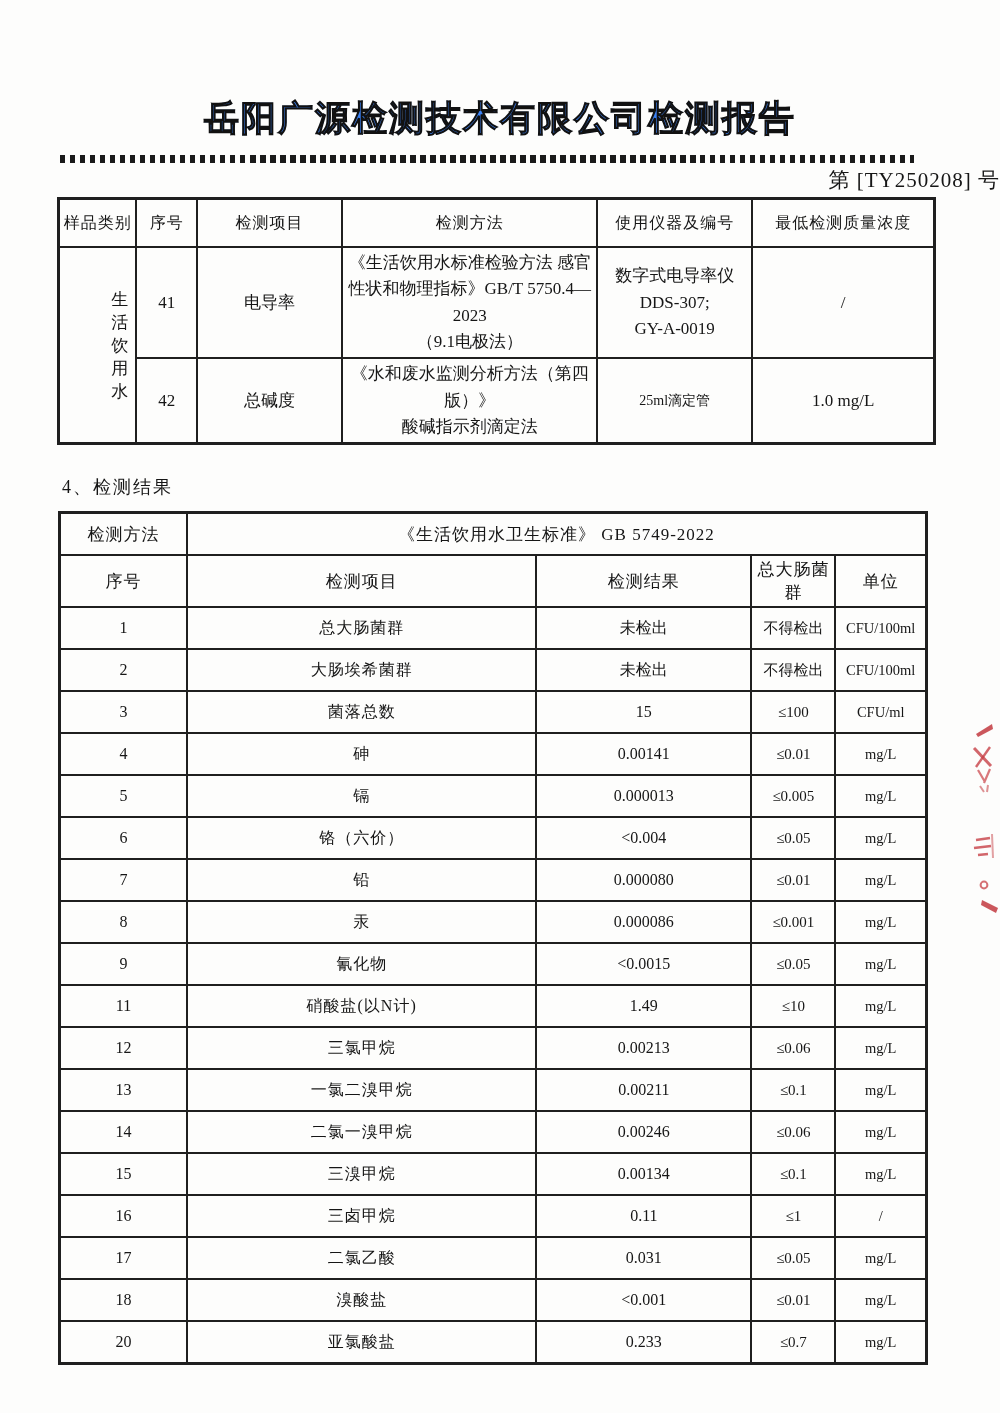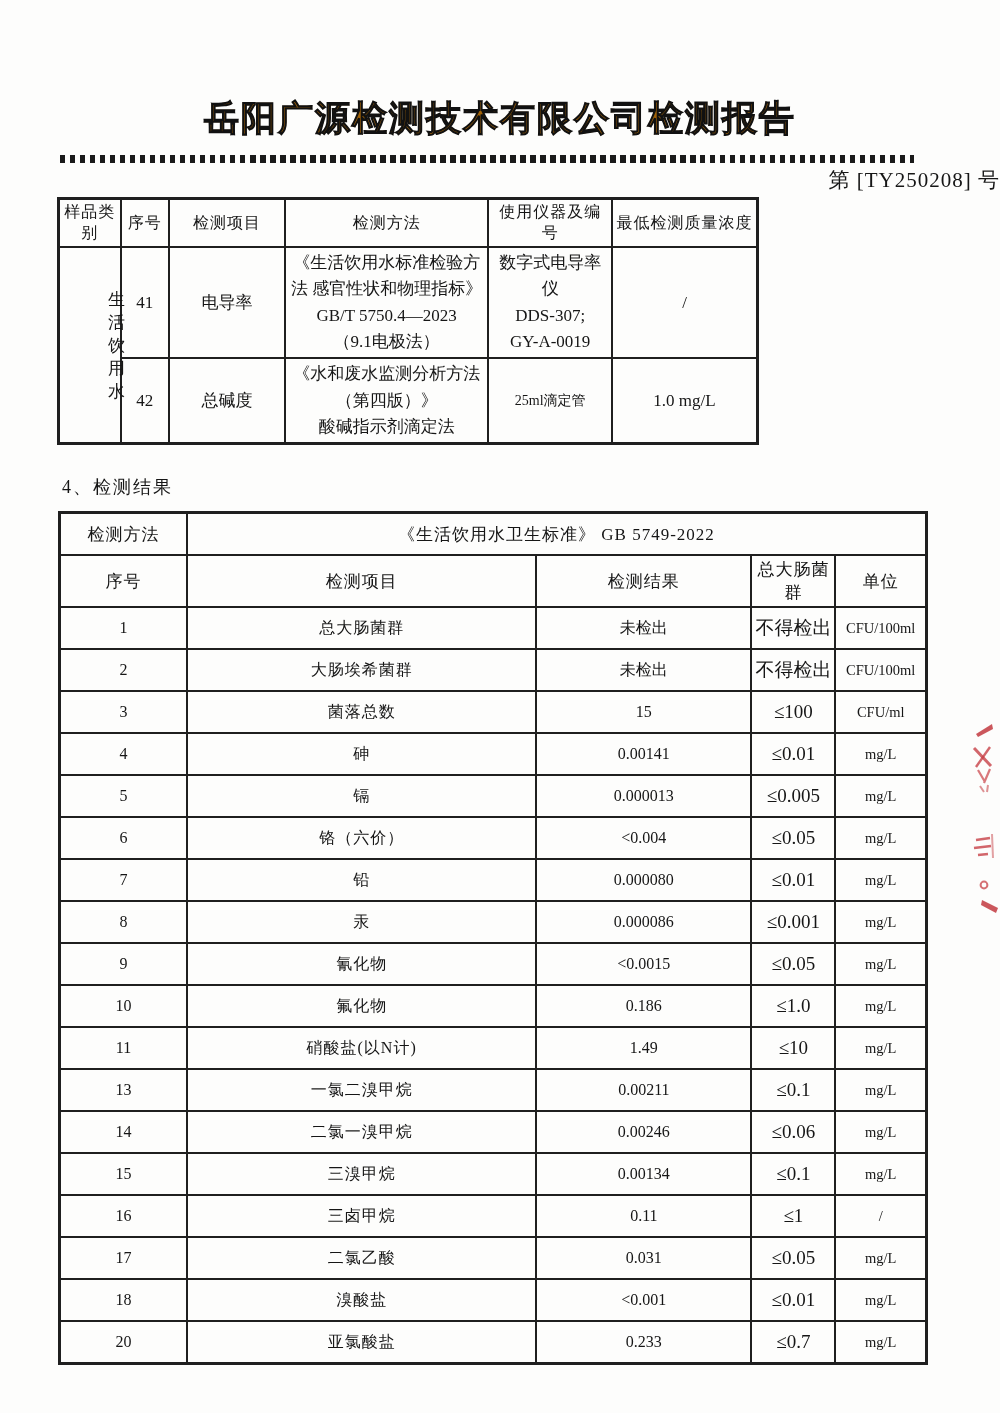--- a/index.html
+++ b/index.html
@@ -14,57 +14,57 @@
   }
   .title {
     margin:0;
     padding-top:95px;
     text-align:center;
     font-family:"Liberation Sans","DejaVu Sans",sans-serif;
     font-weight:900;
     font-size:35px;
     letter-spacing:2px;
     -webkit-text-stroke:1px #111;
-    color:#a16207;
+    color:#3b82f6;
   }
   .dotted-rule {
     height:8px;
     margin:13px 86px 0 60px;
     background:repeating-linear-gradient(90deg,#1a1a1a 0 5.5px,transparent 5.5px 10px);
   }
   .report-no {
     text-align:right;
     font-size:21px;
     margin-top:3px;
     letter-spacing:1px;
   }
   table { border-collapse:collapse; table-layout:fixed; }
   th,td { border:2px solid #1f1f1f; text-align:center; vertical-align:middle; padding:2px 3px; }
-  .method-table { width:702px; margin:3px 0 0 57px; border:3px solid #1f1f1f; }
+  .method-table { width:879px; margin:3px 0 0 57px; border:3px solid #1f1f1f; }
   .method-table th { font-weight:normal; font-size:16px; height:42px; letter-spacing:1px; }
   .method-table td { font-size:17px; }
   .m-cat { font-size:17px; letter-spacing:1px;padding-left:48px; }
   .m-row1 td { height:56px; }
   .m-row2 td { height:56px; }
   .m-method { font-size:12.5px; white-space:pre-line; line-height:1.55; }
   .m-inst { font-size:12.5px; white-space:pre-line; line-height:1.55; }
   .m-min { font-size:18px; }
   .section-heading {
     margin:30px 0 0 62px;
     font-size:18px;
     letter-spacing:2px;
   }
   .results-table { width:870px; margin:12px 0 0 58px; border:3px solid #1f1f1f; }
   .ref-row td { height:42px; font-size:17px; letter-spacing:1px; }
   .head-row th { height:33px; font-size:17px; font-weight:normal; letter-spacing:1px; }
   .results-table tbody td { height:36px; }
   .c-no   { font-size:16px; }
   .c-item { font-size:16px; letter-spacing:1px; }
   .c-res  { font-size:16px; }
-  .c-lim  { font-size:19px;margin-left:22px; }
+  .c-lim  { font-size:15px;margin-left:22px; }
   .c-unit { font-size:14.5px; }
   .red-marks { position:absolute; top:712px; left:938px; }
 </style>
 </head>
 <body>
 
 <div class="page">
 
   <h1 class="title">岳阳广源检测技术有限公司检测报告</h1>
 
@@ -196,31 +196,31 @@
           <td class="c-unit">mg/L</td>
         </tr>
         <tr>
           <td class="c-no">9</td>
           <td class="c-item">氰化物</td>
           <td class="c-res">&lt;0.0015</td>
           <td class="c-lim">≤0.05</td>
           <td class="c-unit">mg/L</td>
         </tr>
         <tr>
-          <td class="c-no">10</td>
-          <td class="c-item">氟化物</td>
-          <td class="c-res">0.186</td>
-          <td class="c-lim">≤1.0</td>
-          <td class="c-unit">mg/L</td>
-        </tr>
-        <tr>
           <td class="c-no">11</td>
           <td class="c-item">硝酸盐(以N计)</td>
           <td class="c-res">1.49</td>
           <td class="c-lim">≤10</td>
+          <td class="c-unit">mg/L</td>
+        </tr>
+        <tr>
+          <td class="c-no">12</td>
+          <td class="c-item">三氯甲烷</td>
+          <td class="c-res">0.00213</td>
+          <td class="c-lim">≤0.06</td>
           <td class="c-unit">mg/L</td>
         </tr>
         <tr>
           <td class="c-no">13</td>
           <td class="c-item">一氯二溴甲烷</td>
           <td class="c-res">0.00211</td>
           <td class="c-lim">≤0.1</td>
           <td class="c-unit">mg/L</td>
         </tr>
         <tr>

